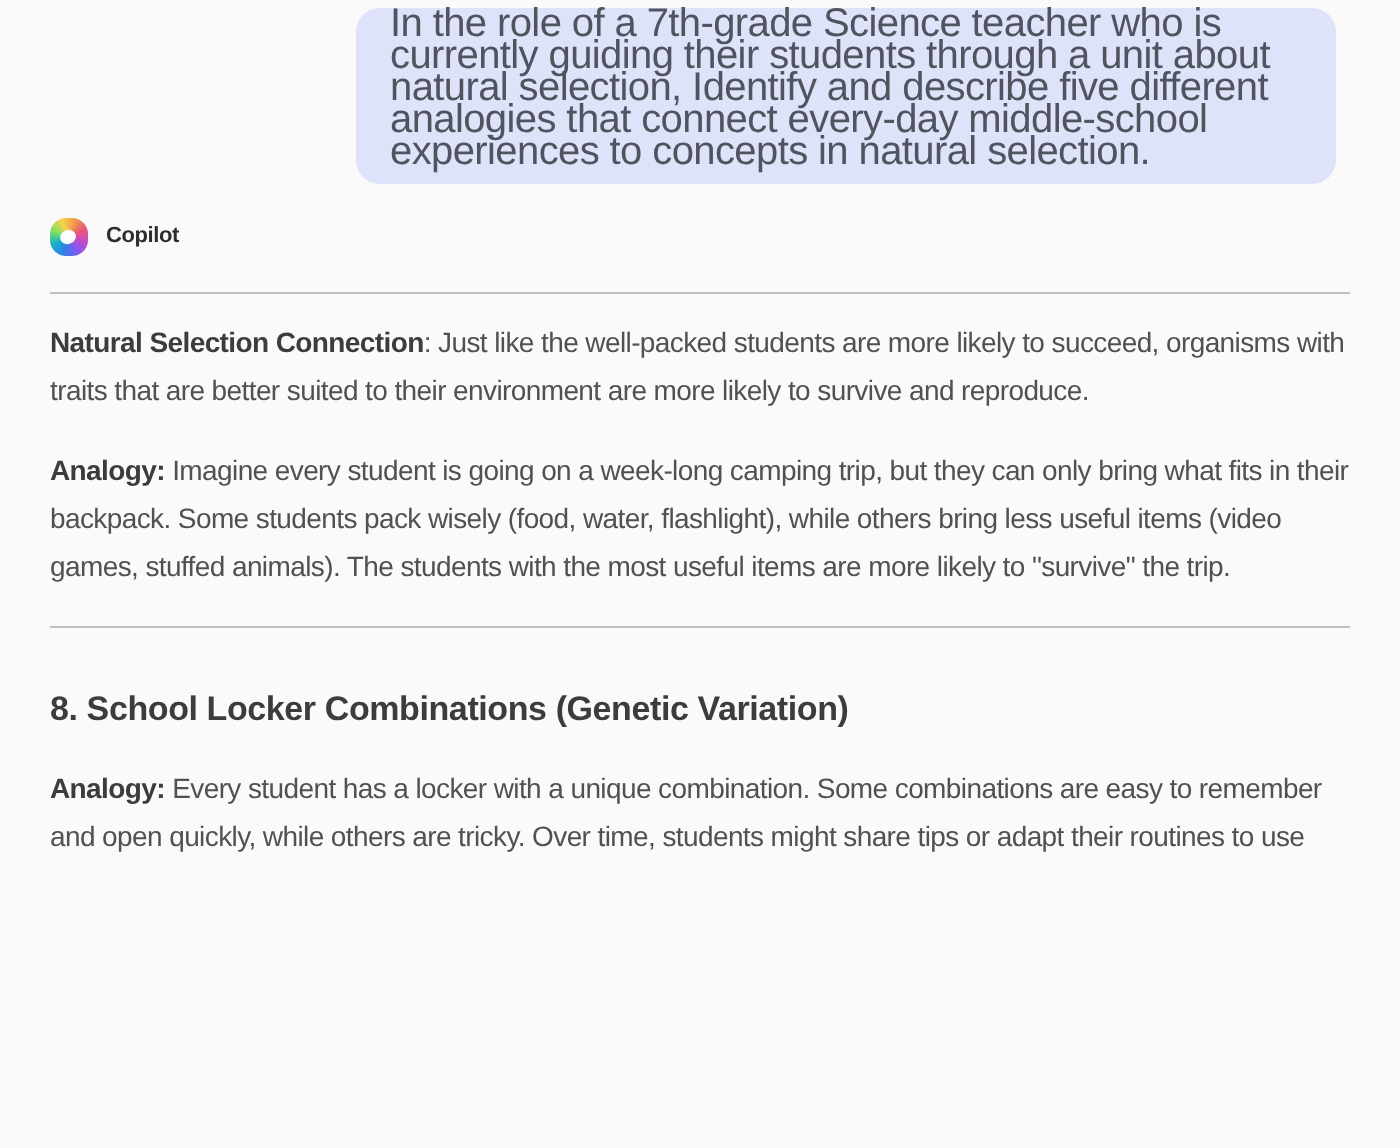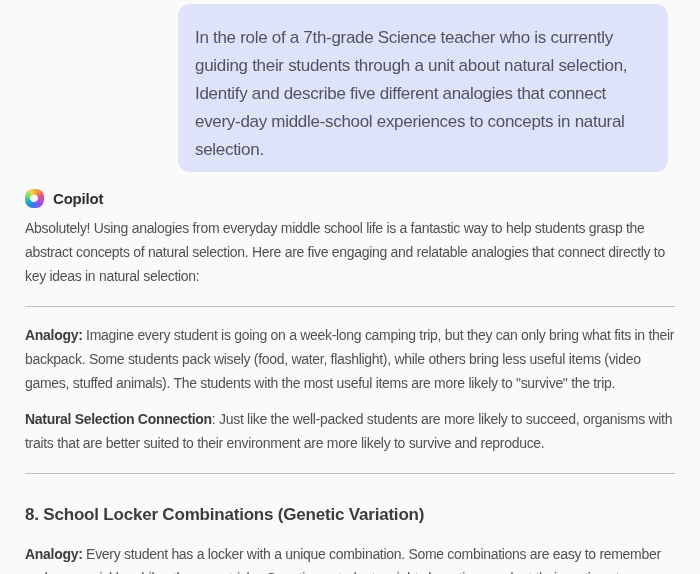--- a/index.html
+++ b/index.html
@@ -17,24 +17,24 @@
   .bubble-row {
     display: flex;
     justify-content: flex-end;
     padding: 4px 32px 0 0;
   }
   .bubble {
     box-sizing: border-box;
     width: 490px;
     background: #dfe3fa;
     border-radius: 12px;
-    padding: 20px 17px 8px;
-    font-size: 17px;
+    padding: 0 17px 8px;
+    font-size: 20px;
     letter-spacing: -0.3px;
-    line-height: 28px;
+    line-height: 16px;
     color: #50545f;
   }
 
   
   .content { padding: 0 25px; }
 
   .copilot-row {
     margin-top: 16px;
     display: flex;
     align-items: center;
@@ -53,21 +53,21 @@
   .copilot-icon::after {
     content: "";
     position: absolute;
     left: 5px; top: 6px;
     width: 8px; height: 7px;
     border-radius: 50%;
     background: #fdfdfd;
     transform: rotate(-20deg);
   }
   .copilot-name {
-    font-size: 15px;
+    font-size: 11px;
     font-weight: bold;
     color: #2d2d2d;
     letter-spacing: -0.2px;
   }
 
   .intro, .body-p {
     font-size: 14px;
     letter-spacing: -0.3px;
     line-height: 24px;
     color: #515151;
@@ -101,25 +101,24 @@
     <div class="bubble">In the role of a 7th-grade Science teacher who is currently guiding their students through a unit about natural selection, Identify and describe five different analogies that connect every-day middle-school experiences to concepts in natural selection.</div>
   </div>
 
   <div class="content">
 
     <div class="copilot-row">
       <span class="copilot-icon"></span>
       <span class="copilot-name">Copilot</span>
     </div>
 
-    <p class="intro">Absolutely! Using analogies from everyday middle school life is a fantastic way to help students grasp the abstract concepts of natural selection. Here are five engaging and relatable analogies that connect directly to key ideas in natural selection:</p>
 
     <div id="sections">
         <hr class="section-divider">
+        <p class="body-p connection"><strong>Natural Selection Connection</strong><span>: Just like the well-packed students are more likely to succeed, organisms with traits that are better suited to their environment are more likely to survive and reproduce.</span></p>
         <p class="body-p"><strong>Analogy:</strong><span> Imagine every student is going on a week-long camping trip, but they can only bring what fits in their backpack. Some students pack wisely (food, water, flashlight), while others bring less useful items (video games, stuffed animals). The students with the most useful items are more likely to "survive" the trip.</span></p>
-        <p class="body-p connection"><strong>Natural Selection Connection</strong><span>: Just like the well-packed students are more likely to succeed, organisms with traits that are better suited to their environment are more likely to survive and reproduce.</span></p>
         <hr class="section-divider">
         <h2 class="section-heading">8. School Locker Combinations (Genetic Variation)</h2>
         <p class="body-p"><strong>Analogy:</strong><span> Every student has a locker with a unique combination. Some combinations are easy to remember and open quickly, while others are tricky. Over time, students might share tips or adapt their routines to use</span></p>
       </div>
 
   </div>
 </div>
 
 </body></html>

